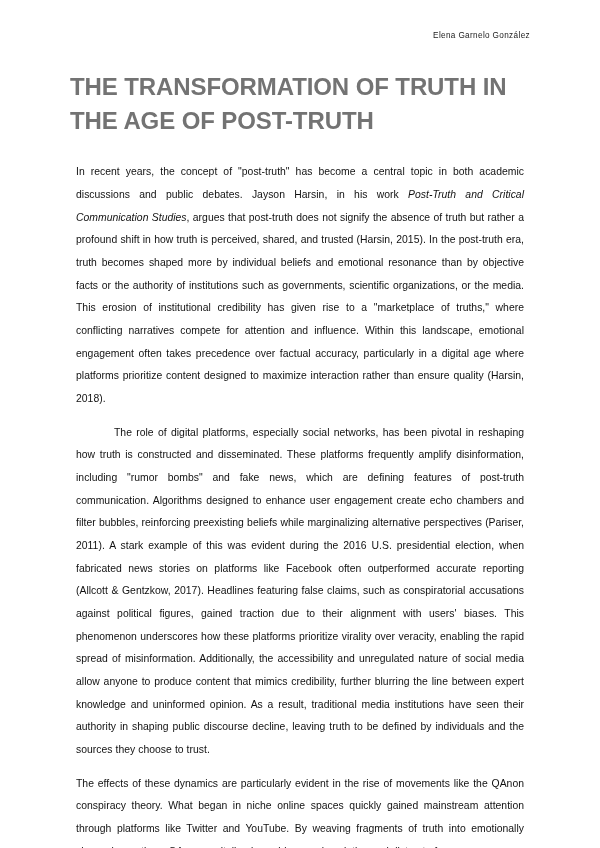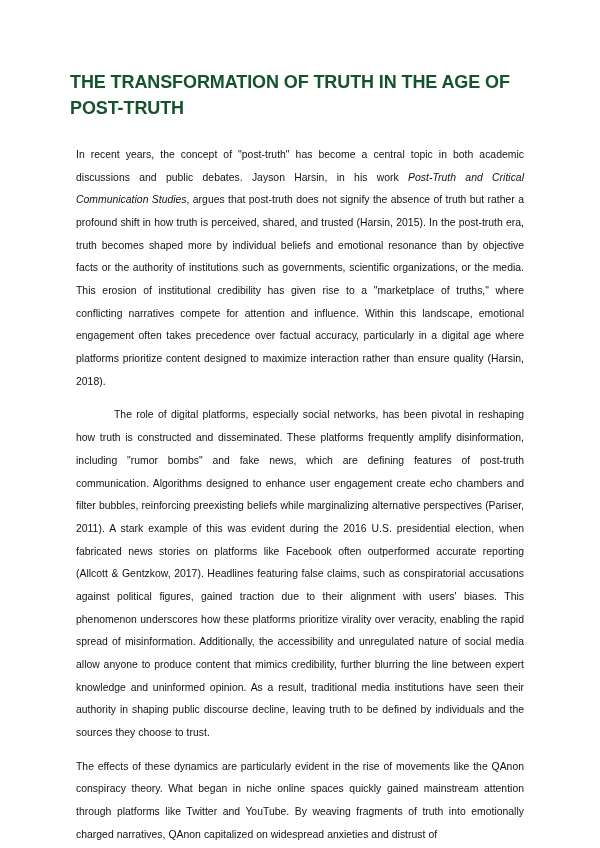--- a/index.html
+++ b/index.html
@@ -31,25 +31,25 @@
     color: #1a1a1a;
     line-height: 1.2;
   }
   .content {
     position: absolute;
     top: 70px;
     left: 70px;
     width: 460px;
   }
   .doc-title {
-    font-size: 18px;
+    font-size: 24px;
     font-weight: bold;
     line-height: 1.42;
     letter-spacing: -0.1px;
-    color: #14532d;
+    color: #737373;
     margin: 0 0 0 0;
     text-align: left;
   }
   .body-paragraph {
     font-size: 10.4px;
     line-height: 2.18;
     text-align: justify;
     color: #111111;
     margin: 6px;
     letter-spacing: 0.02px;
@@ -58,20 +58,21 @@
   .para-gap-first { margin-top: 23px; }
   .para-gap       { margin-top: 11px; }
   .indent-first   { text-indent: 38px; }
   .italic-run     { font-style: italic; }
 </style>
 </head>
 <body>
 
 <div class="page">
 
+  <div class="running-header">Elena Garnelo González</div>
 
   <div class="content">
 
     <h1 class="doc-title">THE TRANSFORMATION OF TRUTH IN THE AGE OF POST-TRUTH</h1>
 
     <p class="body-paragraph para-gap-first"><span>In recent years, the concept of "post-truth" has become a central topic in both academic discussions and public debates. Jayson Harsin, in his work </span><span class="italic-run">Post-Truth and Critical Communication Studies</span><span>, argues that post-truth does not signify the absence of truth but rather a profound shift in how truth is perceived, shared, and trusted (Harsin, 2015). In the post-truth era, truth becomes shaped more by individual beliefs and emotional resonance than by objective facts or the authority of institutions such as governments, scientific organizations, or the media. This erosion of institutional credibility has given rise to a "marketplace of truths," where conflicting narratives compete for attention and influence. Within this landscape, emotional engagement often takes precedence over factual accuracy, particularly in a digital age where platforms prioritize content designed to maximize interaction rather than ensure quality (Harsin, 2018).</span></p>
 
     <p class="body-paragraph para-gap indent-first">The role of digital platforms, especially social networks, has been pivotal in reshaping how truth is constructed and disseminated. These platforms frequently amplify disinformation, including "rumor bombs" and fake news, which are defining features of post-truth communication. Algorithms designed to enhance user engagement create echo chambers and filter bubbles, reinforcing preexisting beliefs while marginalizing alternative perspectives (Pariser, 2011). A stark example of this was evident during the 2016 U.S. presidential election, when fabricated news stories on platforms like Facebook often outperformed accurate reporting (Allcott &amp; Gentzkow, 2017). Headlines featuring false claims, such as conspiratorial accusations against political figures, gained traction due to their alignment with users' biases. This phenomenon underscores how these platforms prioritize virality over veracity, enabling the rapid spread of misinformation. Additionally, the accessibility and unregulated nature of social media allow anyone to produce content that mimics credibility, further blurring the line between expert knowledge and uninformed opinion. As a result, traditional media institutions have seen their authority in shaping public discourse decline, leaving truth to be defined by individuals and the sources they choose to trust.</p>
 
     <p class="body-paragraph para-gap">The effects of these dynamics are particularly evident in the rise of movements like the QAnon conspiracy theory. What began in niche online spaces quickly gained mainstream attention through platforms like Twitter and YouTube. By weaving fragments of truth into emotionally charged narratives, QAnon capitalized on widespread anxieties and distrust of</p>

